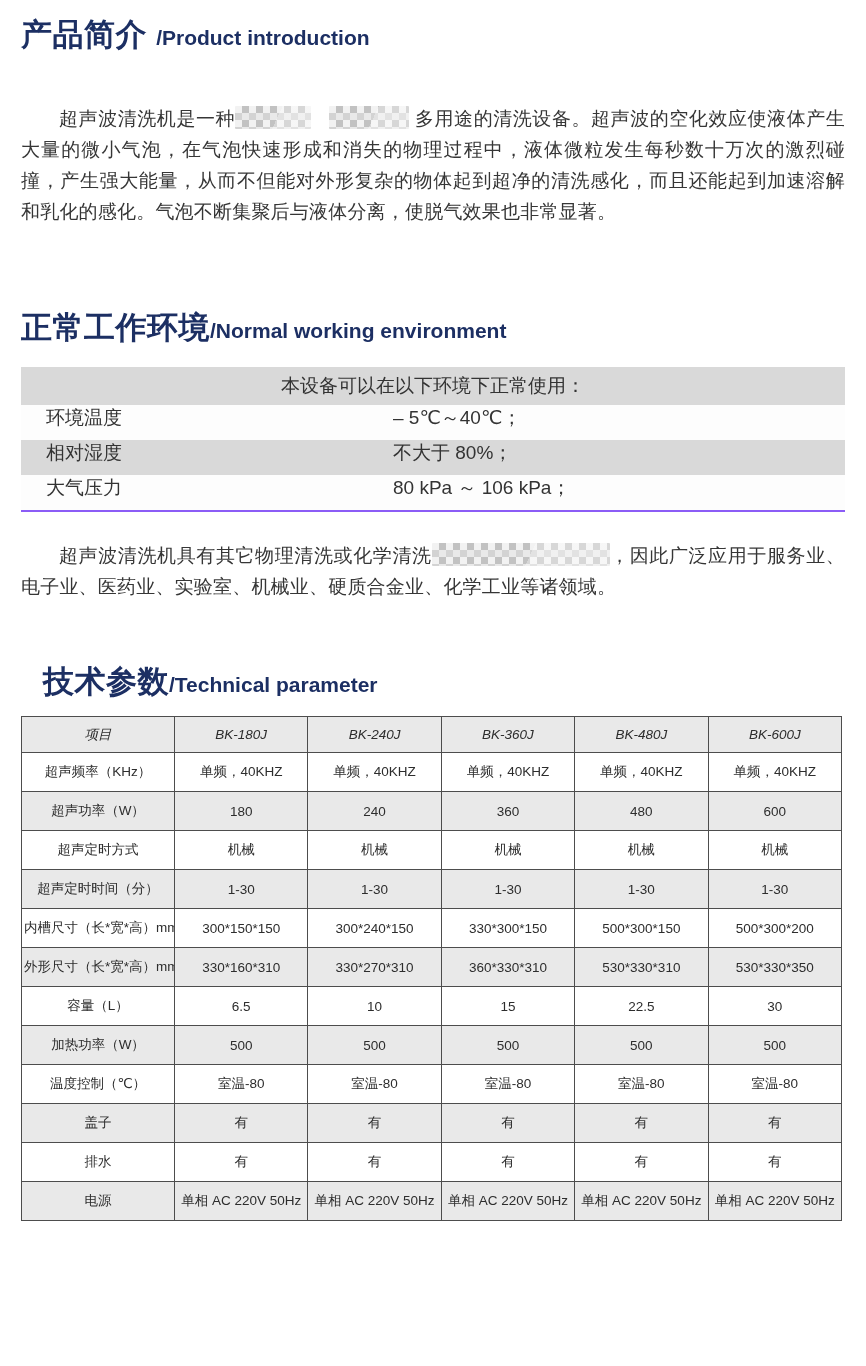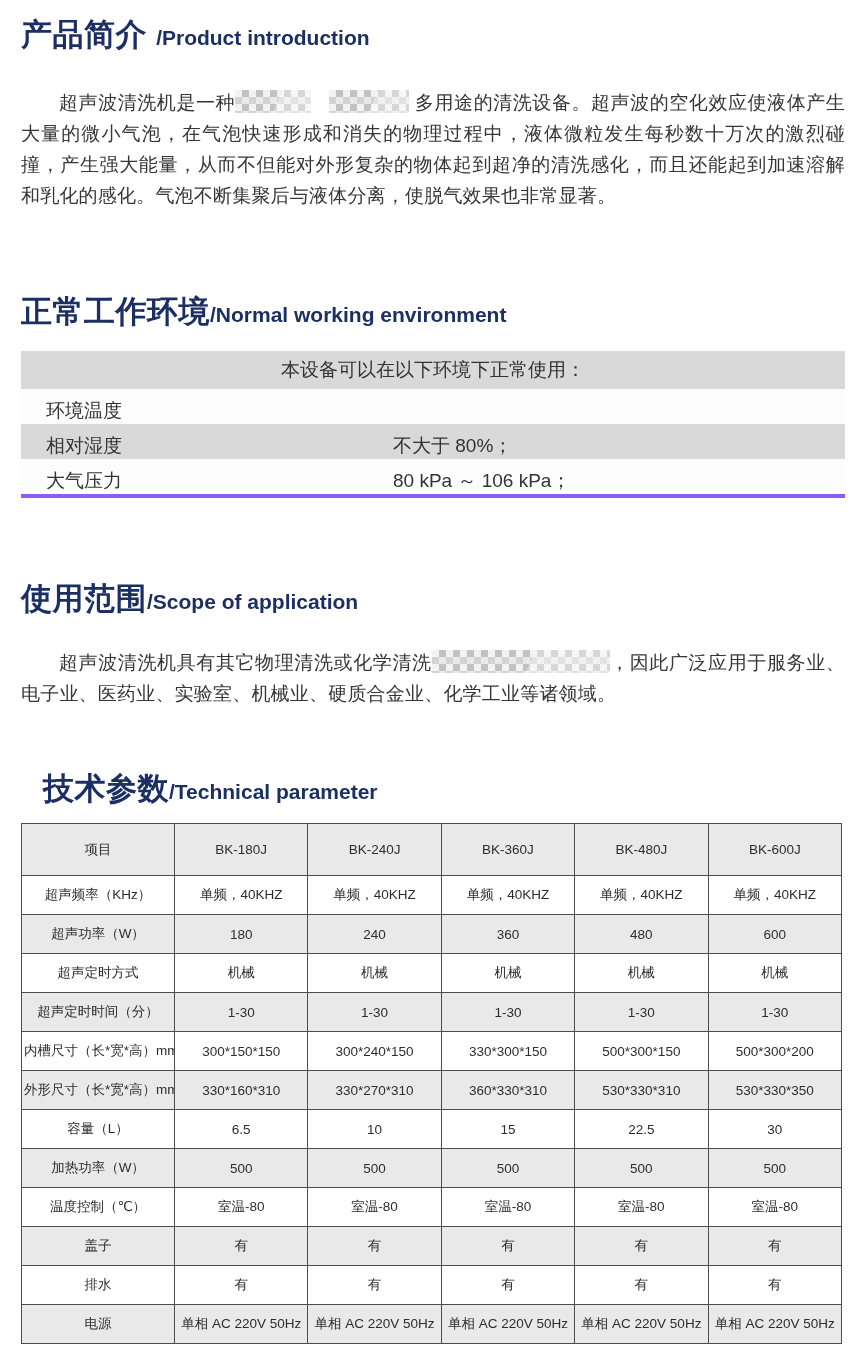--- a/index.html
+++ b/index.html
@@ -14,61 +14,61 @@
   
   .section-title { color:#1c2f63; line-height:34px; white-space:nowrap; }
   .section-title .zh { font-size:31px; font-weight:700; letter-spacing:0.5px; }
   .section-title .en { font-size:21px; font-weight:600; }
 
   
   .para {
     font-size:19px; line-height:31px; text-align:justify;
     text-indent:2em; color:#363636; letter-spacing:0.2px;
   }
-  .para-intro { margin-top:32px; }
+  .para-intro { margin-top:48px; }
   .para-scope { margin-top:28px; }
 
   
   .mosaic {
     display:inline-block; height:23px; vertical-align:-4px; border-radius:1px;
     background:
       linear-gradient(115deg, rgba(255,255,255,0) 0 55%, rgba(255,255,255,0.35) 0),
       conic-gradient(#c2c2c2 25%, #e9e9e9 0 50%, #d3d3d3 0 75%, #f2f2f2 0);
     background-size:100% 100%, 14px 14px;
   }
   .mosaic-1 { width:76px; }
   .mosaic-2 { width:80px; margin-left:18px; }
   .mosaic-3 { width:178px; }
 
   
   .env-title { margin-top:84px; }
-  .env-table { margin-top:19px; font-size:19px; color:#333; border-bottom:4px solid #8b5cf6; }
+  .env-table { margin-top:19px; font-size:19px; color:#333; border-bottom:2px solid #8b5cf6; }
   .env-header {
     height:38px; background:#d9d9d9;
     display:flex; align-items:center; justify-content:center;
   }
-  .env-row { display:flex; align-items:flex-end; height:35px; background:#fdfdfd; }
+  .env-row { display:flex; align-items:flex-start; height:35px; background:#fdfdfd; }
   .env-row.alt { background:#d9d9d9; }
   .env-label { width:372px; padding-left:25px; }
   .env-value { flex:1; }
 
   
   .scope-title { margin-top:84px; }
 
   
   .tech-title { margin-top:63px;margin-left:22px; }
   .tech-table {
     margin-top:14px; width:821px; border-collapse:collapse; table-layout:fixed;
     font-size:13.5px; color:#2d2d2d; text-align:center;
   }
   .tech-table th, .tech-table td {
     border:1px solid #4d4d4d; padding:0 2px; font-weight:400;
     overflow:hidden; white-space:nowrap;
   }
-  .tech-table thead th { height:52px; background:#e9e9e9; }
+  .tech-table thead th { height:36px; background:#e9e9e9;font-style:italic; }
   .tech-table tbody td { height:39px; background:#ffffff; }
   .tech-table tbody tr:nth-child(even) td { background:#e9e9e9; }
   .tech-table .col-label { width:153px; }
 </style>
 </head>
 <body>
 
 <div class="page">
 
   <h2 class="section-title">
@@ -81,35 +81,33 @@
 
   <h2 class="section-title env-title">
     <span class="zh">正常工作环境</span><span class="en">/Normal working environment</span>
   </h2>
 
   <div class="env-table">
     <div class="env-header">本设备可以在以下环境下正常使用：</div>
     <div id="env-body">
         <div class="env-row">
           <div class="env-label">环境温度</div>
+          <div class="env-value">– 5℃～40℃；</div>
         </div>
         <div class="env-row alt">
           <div class="env-label">相对湿度</div>
           <div class="env-value">不大于 80%；</div>
         </div>
         <div class="env-row">
           <div class="env-label">大气压力</div>
           <div class="env-value">80 kPa ～ 106 kPa；</div>
         </div>
       </div>
   </div>
 
-  <h2 class="section-title scope-title">
-    <span class="zh">使用范围</span><span class="en">/Scope of application</span>
-  </h2>
 
   <p class="para para-scope">
     <span>超声波清洗机具有其它物理清洗或化学清洗</span><span class="mosaic mosaic-3"></span><span>，因此广泛应用于服务业、电子业、医药业、实验室、机械业、硬质合金业、化学工业等诸领域。</span>
   </p>
 
   <h2 class="section-title tech-title">
     <span class="zh">技术参数</span><span class="en">/Technical parameter</span>
   </h2>
 
   <table class="tech-table">

